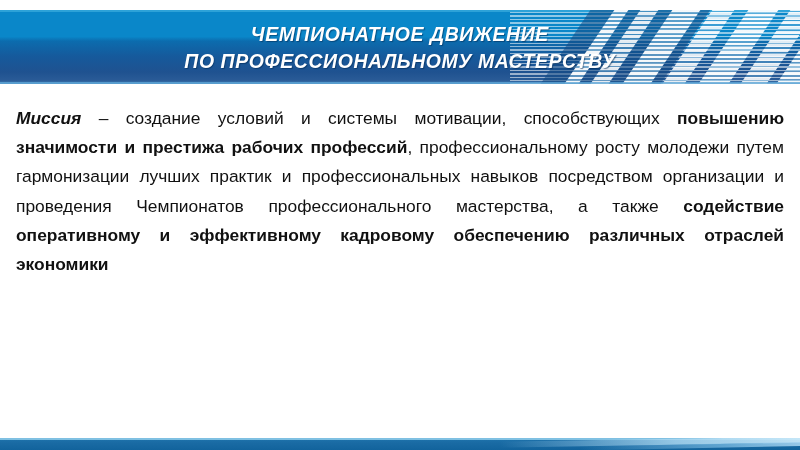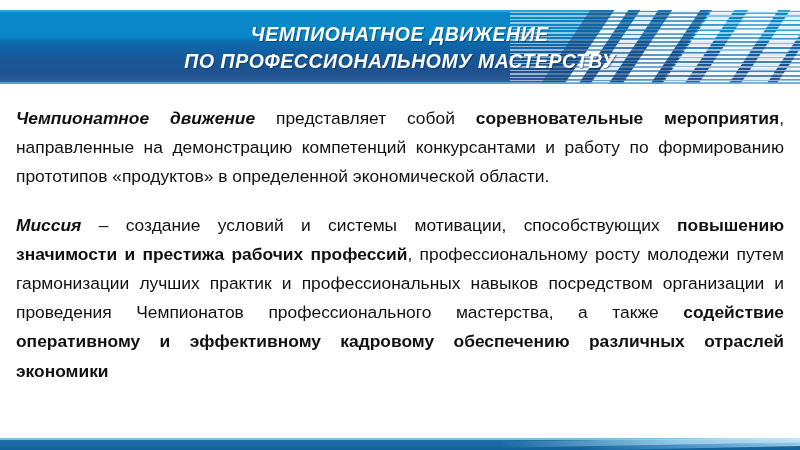--- a/index.html
+++ b/index.html
@@ -201,21 +201,20 @@
   <div class="banner-bottomline"></div>
 
   <div class="banner-title">
     <div class="tline">ЧЕМПИОНАТНОЕ  ДВИЖЕНИЕ</div>
     <div class="tline">ПО ПРОФЕССИОНАЛЬНОМУ МАСТЕРСТВУ</div>
   </div>
 </div>
 
 <div class="content">
 
-  <p class="para"><i class="bi">Чемпионатное движение</i><span> представляет собой </span><b>соревновательные мероприятия</b><span>, направленные на демонстрацию компетенций конкурсантами и работу по формированию прототипов «продуктов» в определенной экономической области.</span></p>
 
   <p class="para"><i class="bi">Миссия</i><span> – создание условий и системы мотивации, способствующих </span><b>повышению значимости и престижа рабочих профессий</b><span>, профессиональному росту молодежи путем гармонизации лучших практик и профессиональных навыков посредством организации и проведения Чемпионатов профессионального мастерства, а также </span><b>содействие оперативному и эффективному кадровому обеспечению различных отраслей экономики</b></p>
 
 </div>
 
 <div class="footer">
   <div class="footer-top"></div>
   <div class="footer-swoosh"></div>
   <div class="footer-swoosh2"></div>
 </div>

